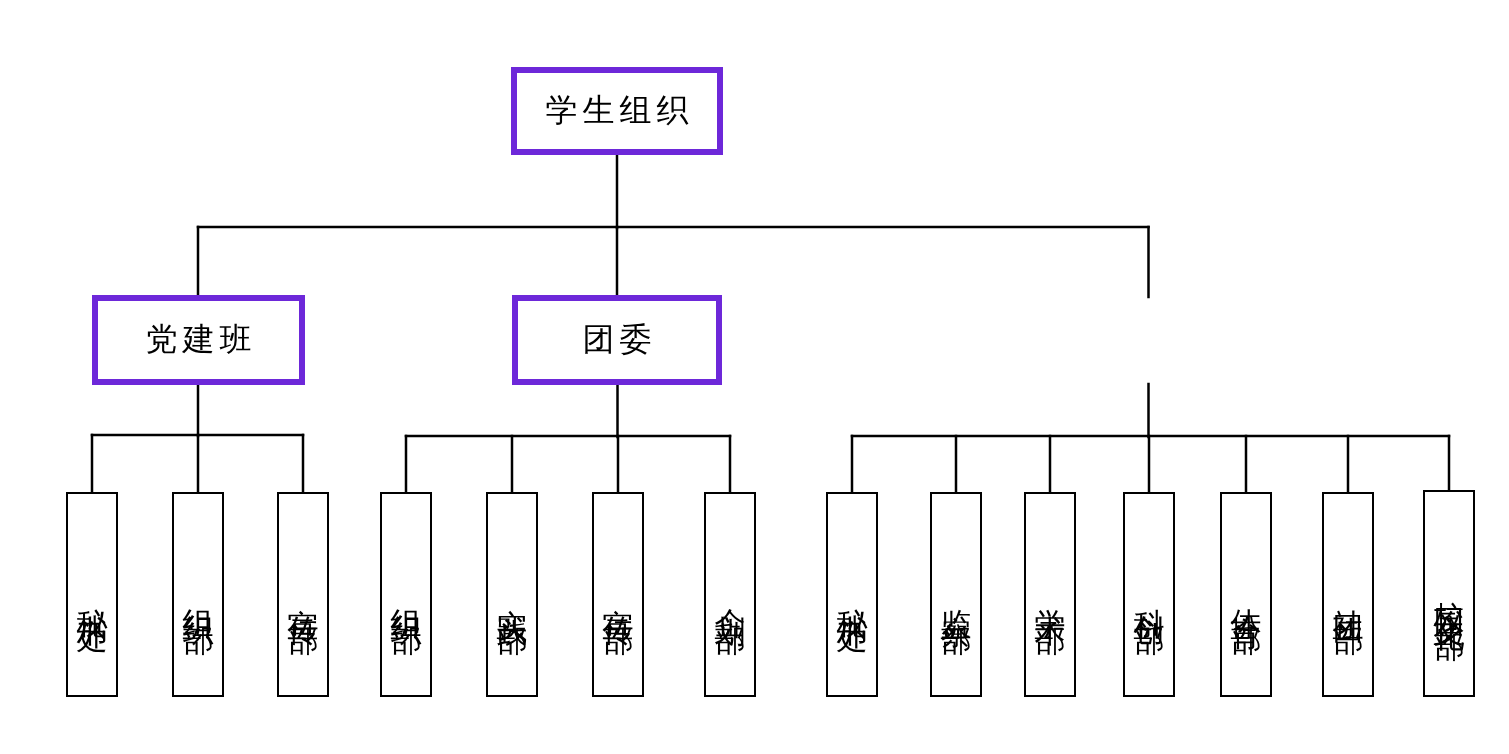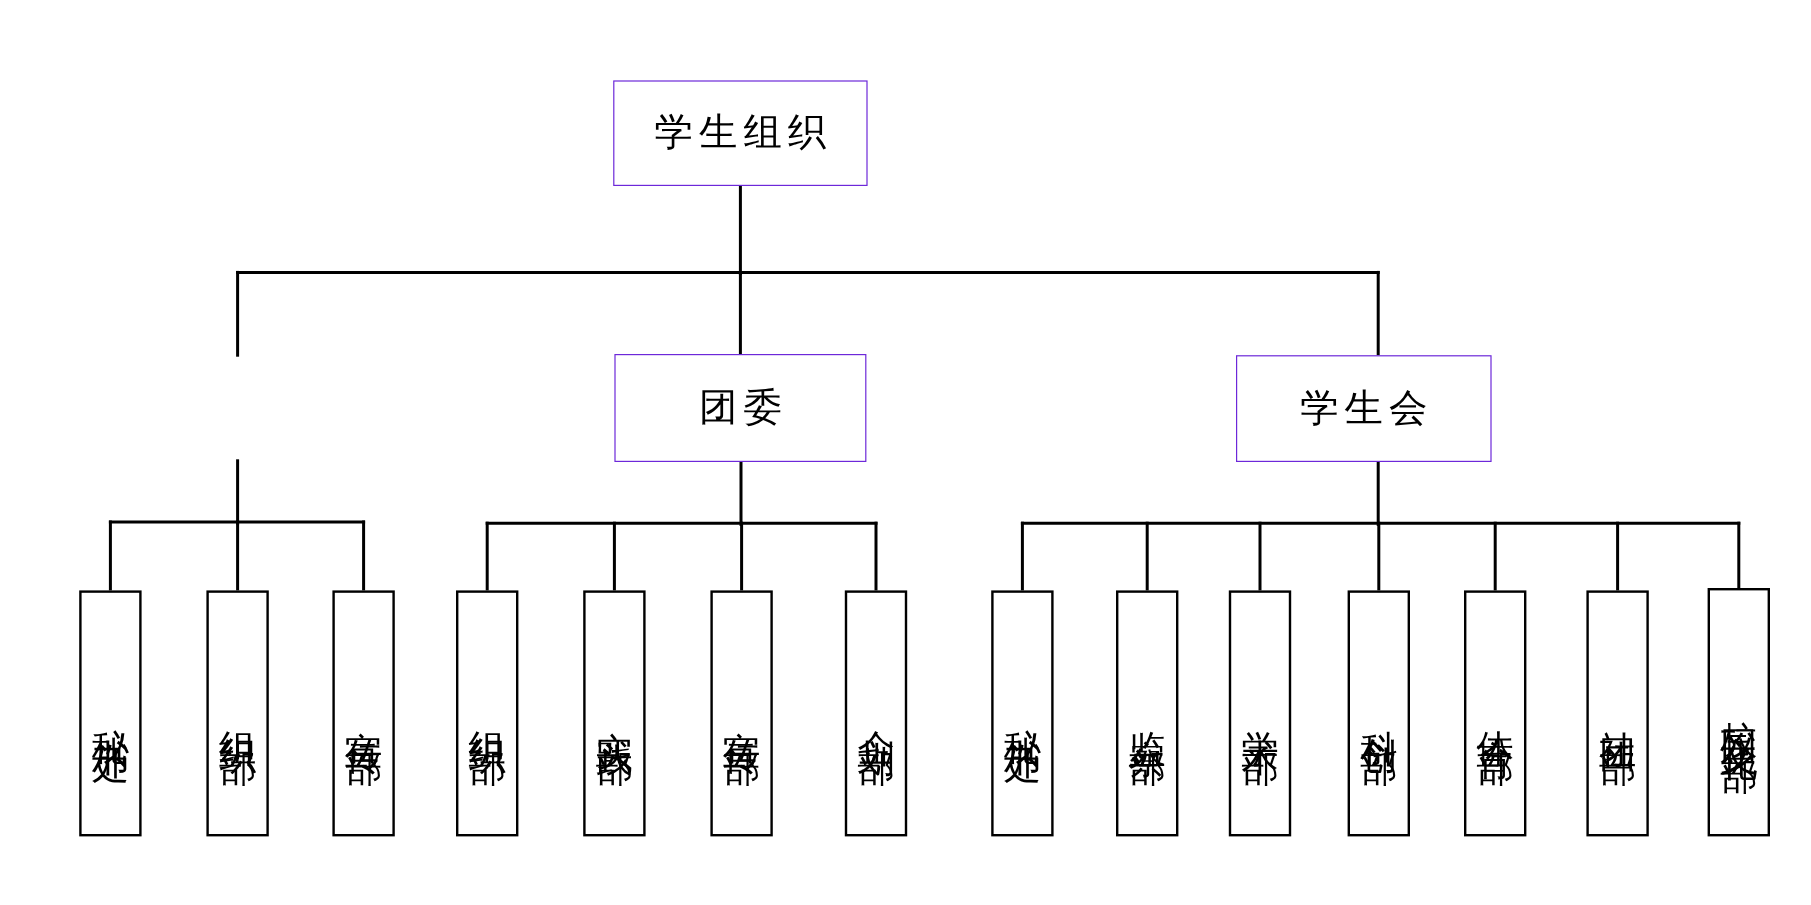--- a/index.html
+++ b/index.html
@@ -13,21 +13,21 @@
     overflow: hidden;
   }
   svg.connectors {
     position: absolute;
     left: 0; top: 0;
     width: 1509px; height: 754px;
   }
   .hbox {
     position: absolute;
     box-sizing: border-box;
-    border: 1px solid #6d28d9;
+    border: 6px solid #6d28d9;
     background: #ffffff;
     display: flex;
     align-items: center;
     justify-content: center;
     font-size: 32px;
     letter-spacing: 5px;
     padding-left: 5px; 
     white-space: nowrap;
   }
   .vbox {
@@ -102,22 +102,22 @@
     <line x1="956" y1="436" x2="956" y2="493"></line>
     <line x1="1050" y1="436" x2="1050" y2="493"></line>
     <line x1="1149" y1="436" x2="1149" y2="493"></line>
     <line x1="1246" y1="436" x2="1246" y2="493"></line>
     <line x1="1348" y1="436" x2="1348" y2="493"></line>
     <line x1="1449" y1="436" x2="1449" y2="491"></line>
   </svg>
 
   <div class="hbox n-root">学生组织</div>
 
+  <div class="hbox n-b1">党建班</div>
   <div class="hbox n-b2">团委</div>
-  <div class="hbox n-b3">学生会</div>
 
   <div class="vbox n-a1">
     <span class="vtext">秘书处</span>
   </div>
   <div class="vbox n-a2">
     <span class="vtext">组织部</span>
   </div>
   <div class="vbox n-a3">
     <span class="vtext">宣传部</span>
   </div>

